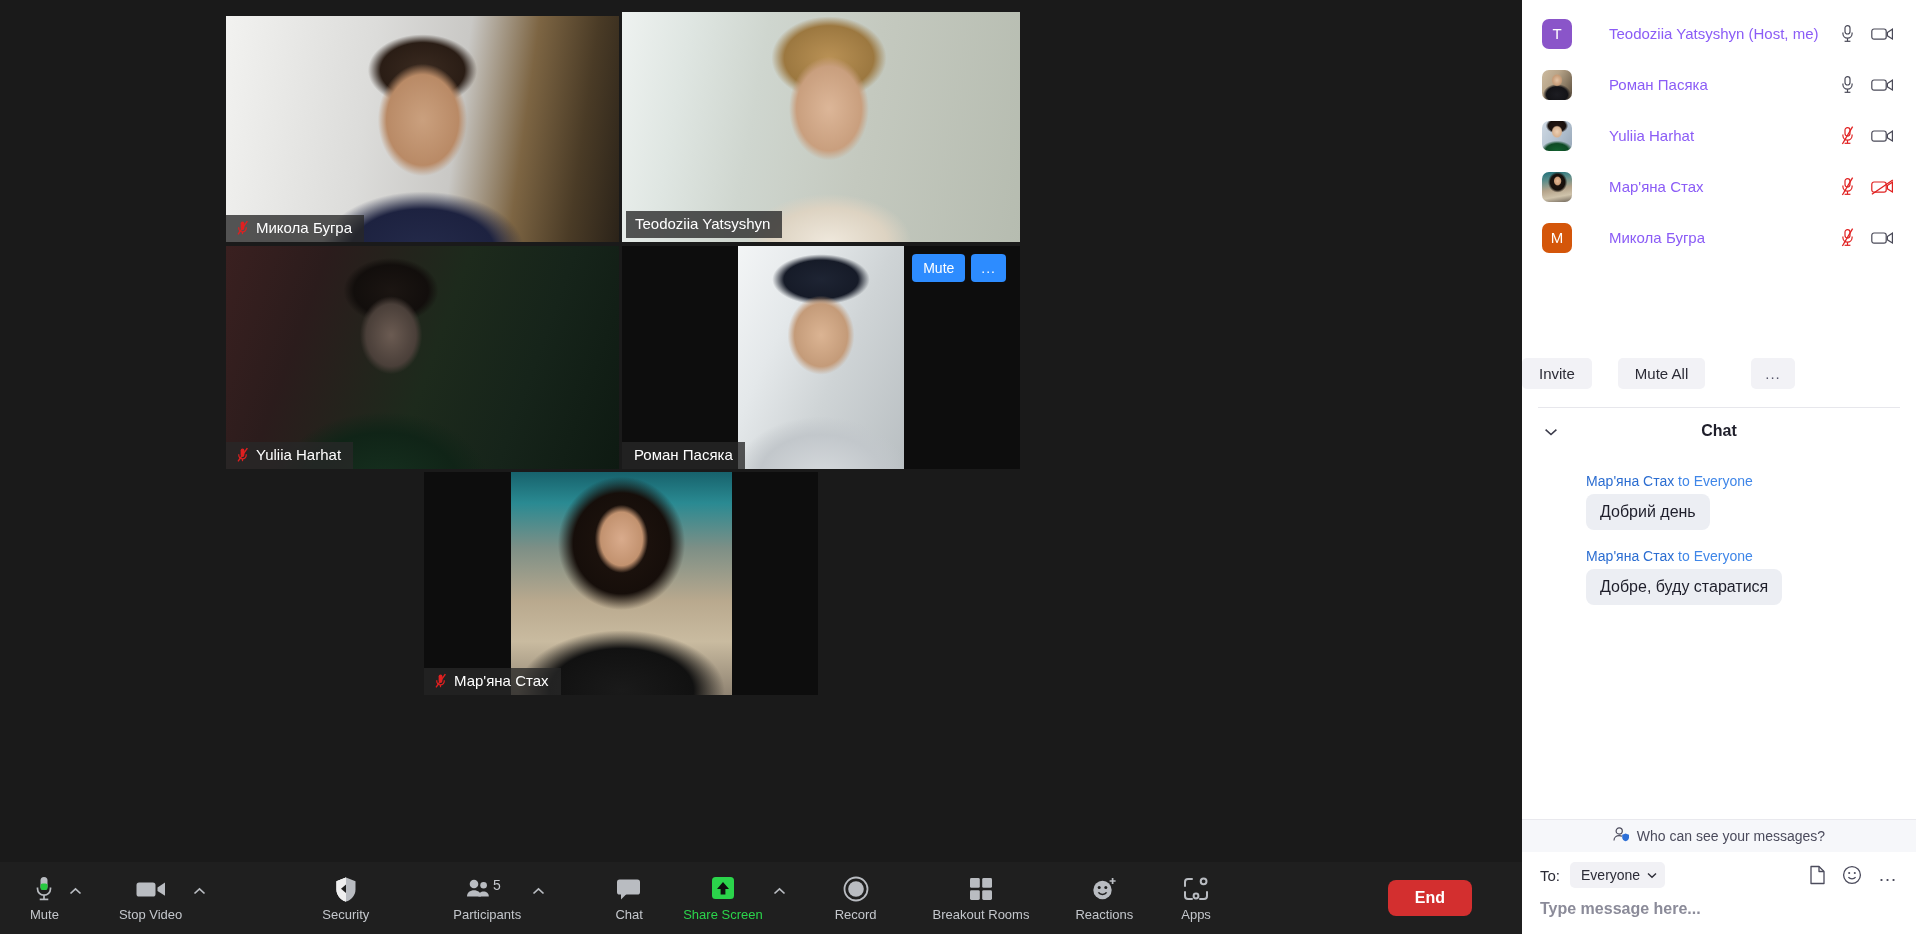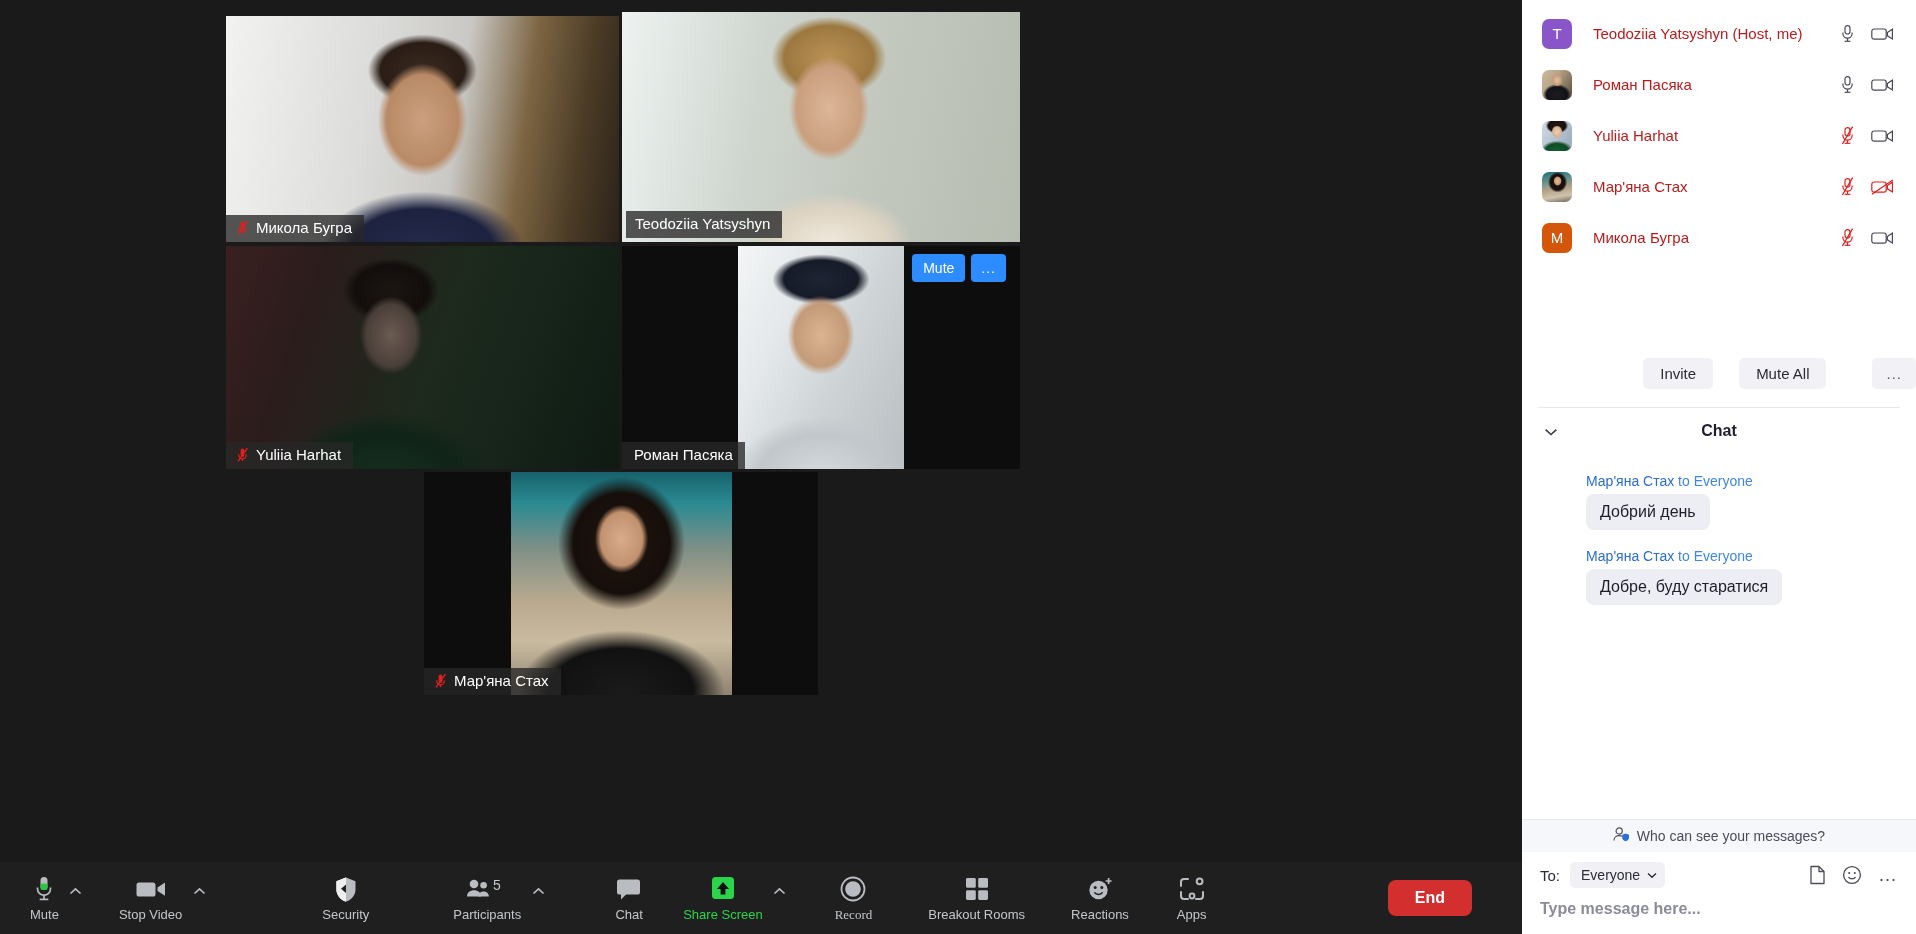--- a/index.html
+++ b/index.html
@@ -117,27 +117,27 @@
       radial-gradient(ellipse 13px 9px at 50% 16%, #241713 0%, #18100d 66%, rgba(24,16,13,0) 86%),
       radial-gradient(ellipse 18px 11px at 50% 98%, #13602f 0%, #0e4a25 62%, rgba(14,74,37,0) 88%),
       linear-gradient(120deg, #cfd9e3 0%, #b8c6d4 44%, #97a7b8 100%);
   }
   .avatar.ph-maryana {
     background:
       radial-gradient(ellipse 5px 6px at 52% 30%, #e3b896 0%, #ca9b76 62%, rgba(202,155,118,0) 82%),
       radial-gradient(ellipse 12px 13px at 52% 34%, #221611 0%, #16100c 60%, rgba(22,16,17,0) 80%),
       linear-gradient(170deg, #1d6f79 0%, #5b8d8a 26%, #b5a48b 56%, #cfc3ab 78%, #6e6458 100%);
   }
-  .pname { flex: 1 1 auto; padding-left: 21px; font-size: 15px; color: #b91c1c; white-space: nowrap; overflow: hidden; text-overflow: ellipsis; }
+  .pname { flex: 1 1 auto; padding-left: 37px; font-size: 15px; color: #8b5cf6; white-space: nowrap; overflow: hidden; text-overflow: ellipsis; }
   .picons { display: flex; align-items: center; gap: 17px; flex: 0 0 auto; }
   .picons svg { display: block; }
 
   
   #p-actions {
-    display: flex; align-items: center; justify-content: flex-end;
+    display: flex; align-items: center; justify-content: flex-start;
     gap: 12px; padding: 14px 0 18px 0;
   }
   .pill {
     background: #f2f2f6; border: none; border-radius: 5px;
     font-family: "Liberation Sans", sans-serif;
     font-size: 15px; color: #2b2b36;
     padding: 7px 17px; cursor: pointer;
   }
   .pill.more { padding: 7px 14px; color: #57576a; letter-spacing: 1px; }
   .panel-divider { height: 1px; background: #e7e7ec; margin: 0 16px; }
@@ -379,21 +379,21 @@
         </svg>
       </span>
       <span class="lb">Share Screen</span>
     </div>
     <div class="caret">
       <svg width="13" height="9" viewBox="0 0 13 9">
           <path d="M1.5 6.5 6.5 1.8 11.5 6.5" stroke="#b9bcc1" stroke-width="1.7" fill="none"></path>
         </svg>
     </div>
 
-    <div class="tb-item" style="margin-left:38px;font-family:Liberation Serif, serif;">
+    <div class="tb-item" style="margin-left:38px;">
       <span class="ic">
         <svg width="28" height="28" viewBox="0 0 28 28">
           <circle cx="14" cy="14" r="11.5" fill="none" stroke="#b9bcc1" stroke-width="1.8"></circle>
           <circle cx="14" cy="14" r="7.8" fill="#b9bcc1"></circle>
         </svg>
       </span>
       <span class="lb">Record</span>
     </div>
 
     <div class="tb-item" style="margin-left:44px;">

